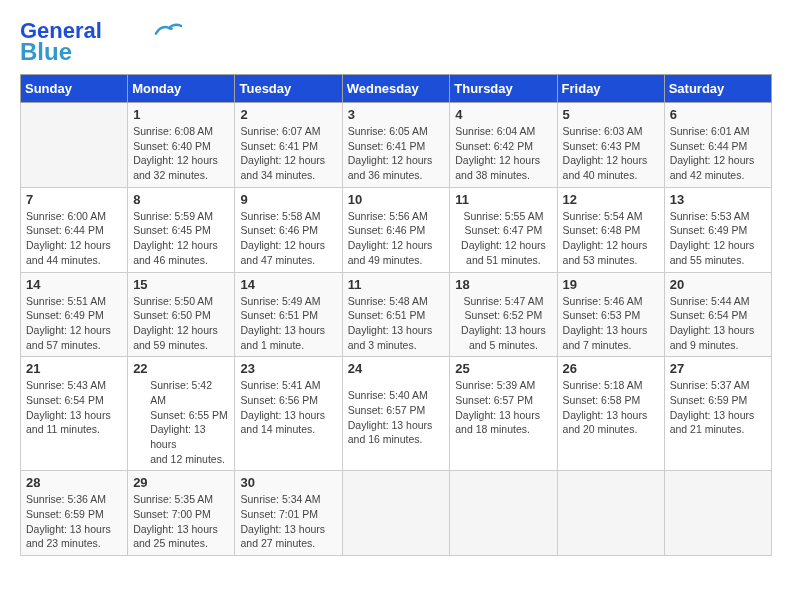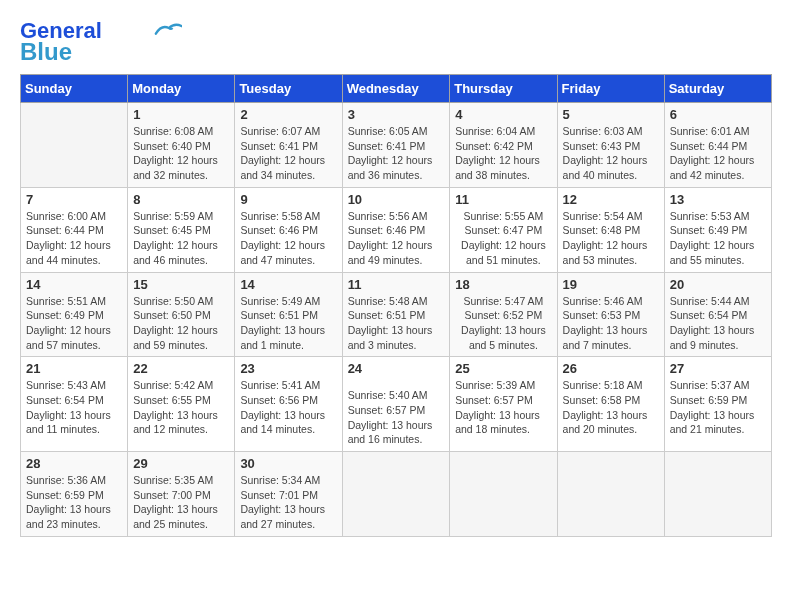--- a/index.html
+++ b/index.html
@@ -269,21 +269,21 @@
       <tr>
         <td>
           <span class="day-number">21</span>
           <div class="day-info" style="white-space: pre-line;">Sunrise: 5:43 AM
 Sunset: 6:54 PM
 Daylight: 13 hours
 and 11 minutes.</div>
         </td>
         <td>
           <span class="day-number">22</span>
-          <div class="day-info" style="white-space: pre-line;">Sunrise: 5:42 AM
+          <div class="day-info" style="white-space: pre-line; margin-left: 17px;">Sunrise: 5:42 AM
 Sunset: 6:55 PM
 Daylight: 13 hours
 and 12 minutes.</div>
         </td>
         <td>
           <span class="day-number">23</span>
           <div class="day-info" style="white-space: pre-line;">Sunrise: 5:41 AM
 Sunset: 6:56 PM
 Daylight: 13 hours
 and 14 minutes.</div>

